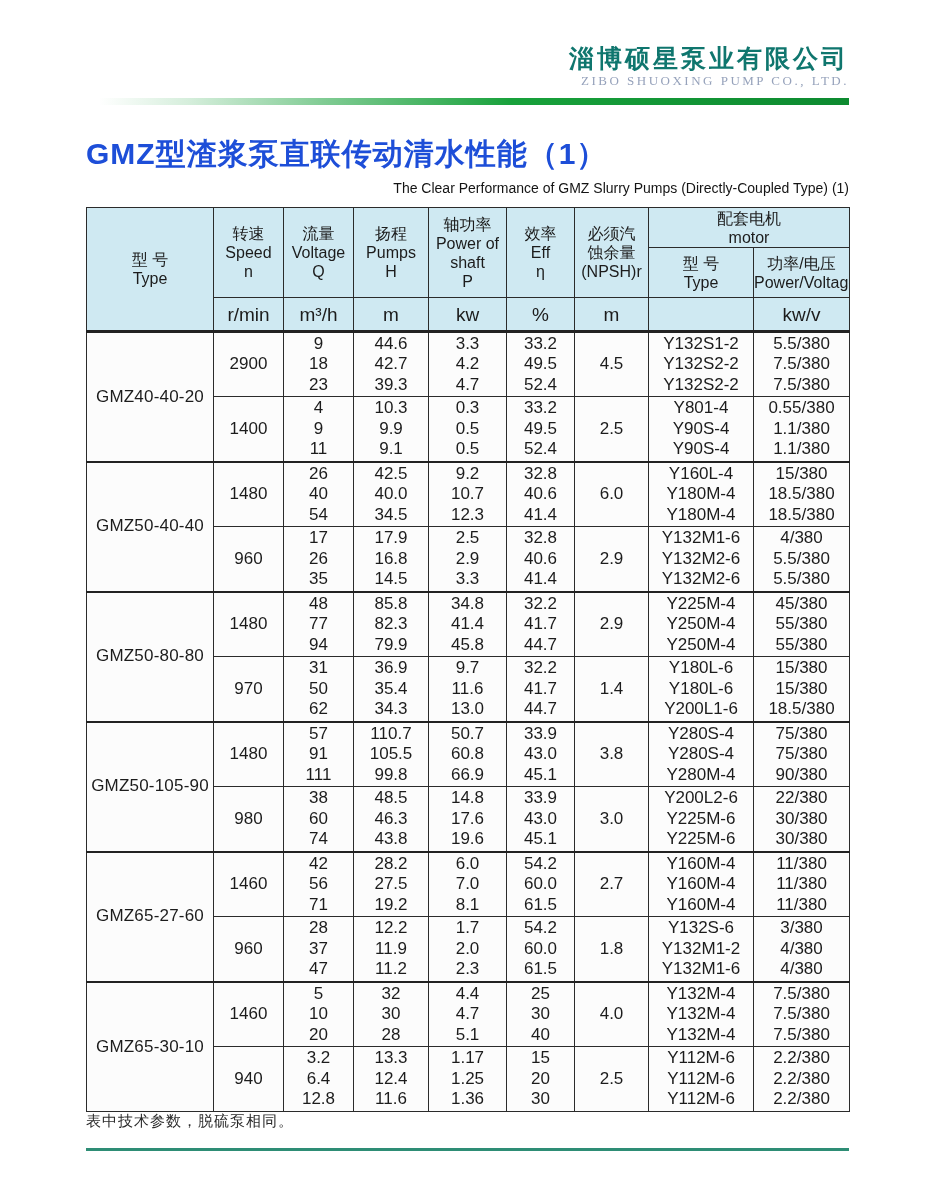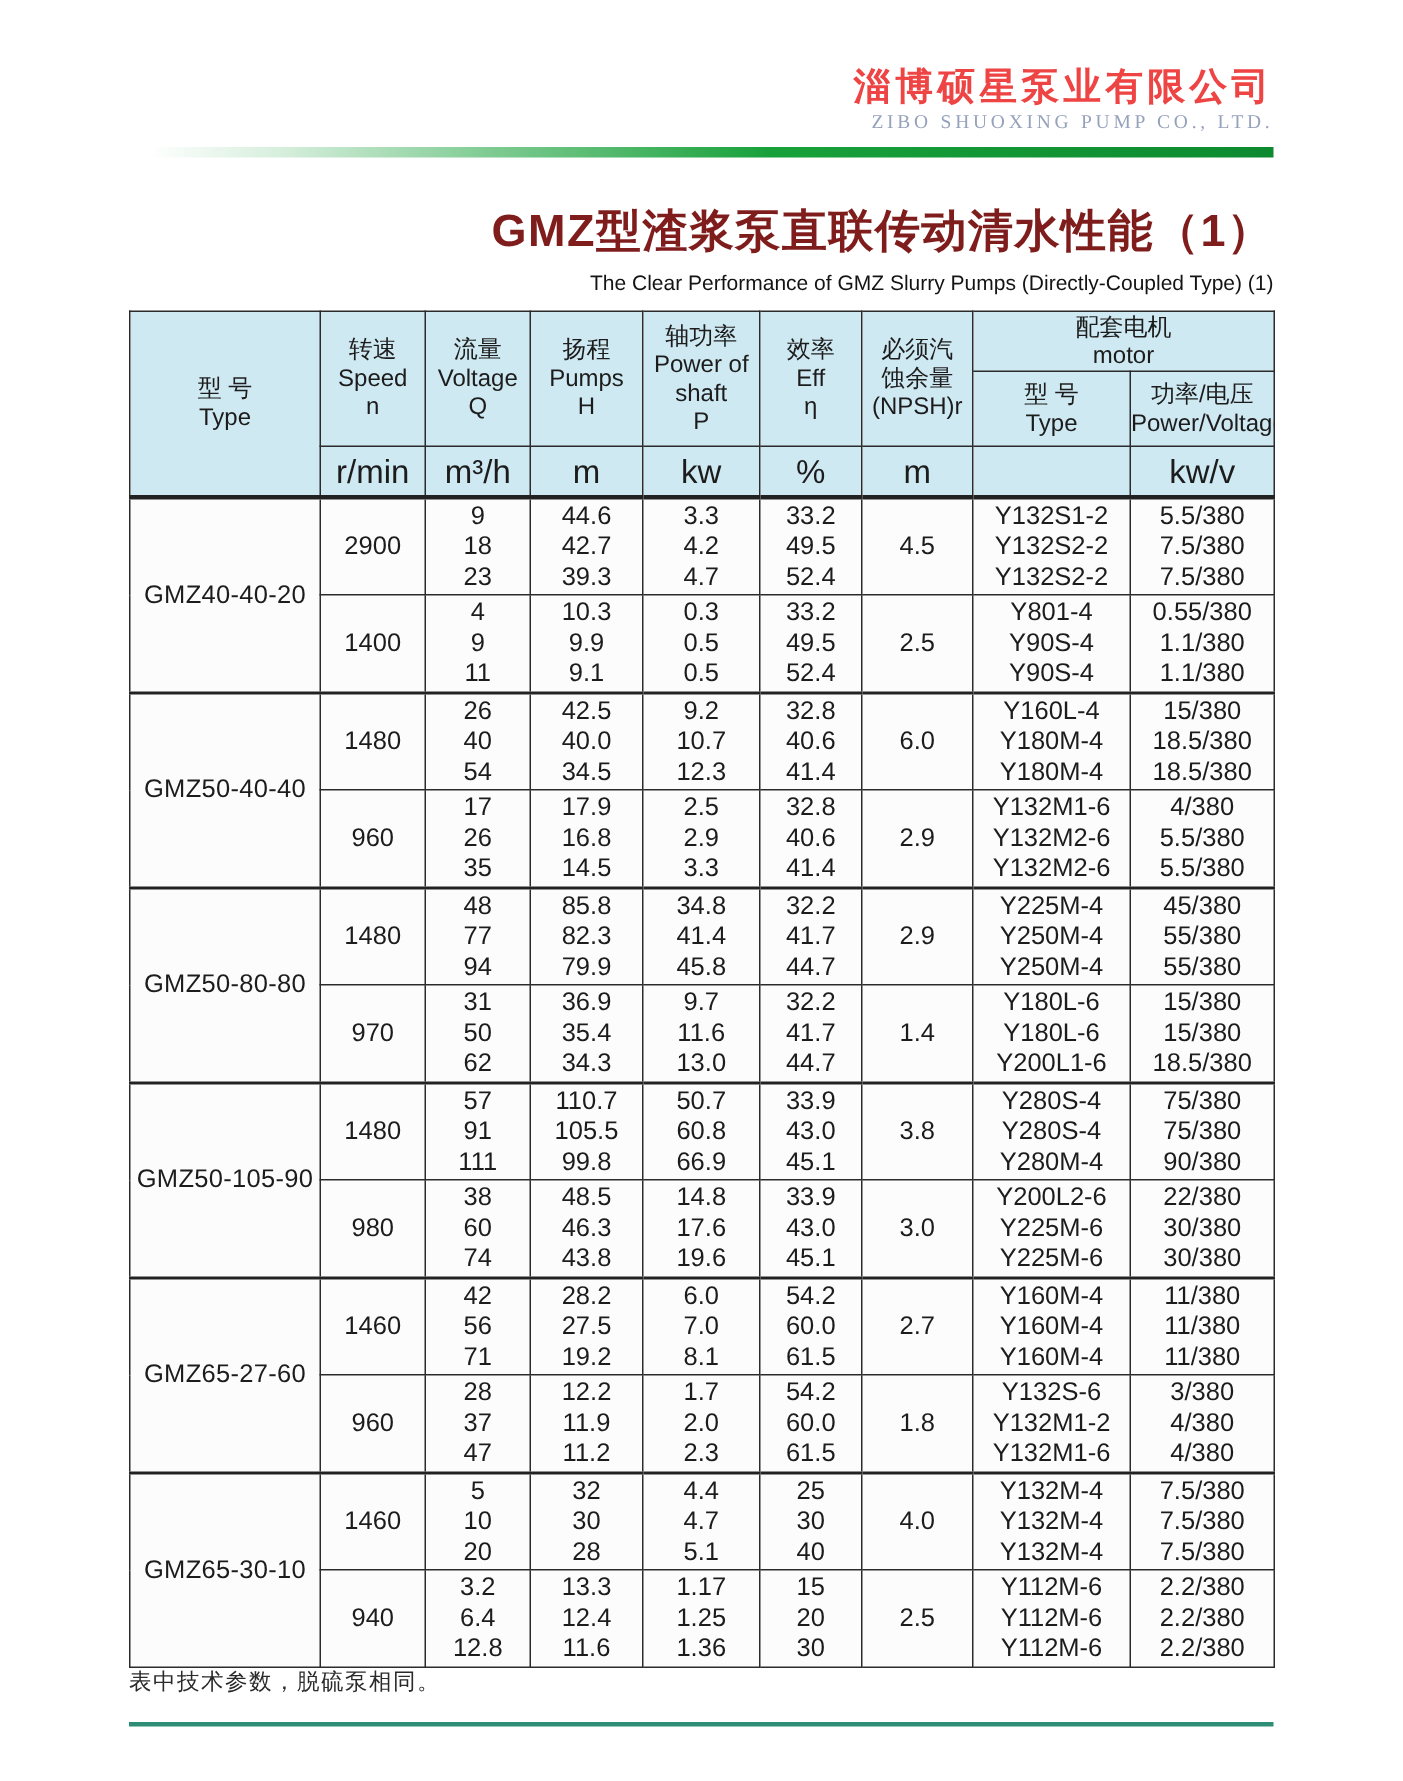--- a/index.html
+++ b/index.html
@@ -15,21 +15,21 @@
     width: 763px;
     margin: 0 auto;
     padding-top: 44px;
   }
 
   
   .brand { text-align: right; }
   .brand-cn {
     font-size: 25px;
     font-weight: bold;
-    color: #ef4444;
+    color: #0f766e;
     letter-spacing: 3px;
     line-height: 28px;
   }
   .brand-en {
     font-family: Liberation Serif, serif;
     font-size: 13px;
     color: #96a2bb;
     letter-spacing: 2.5px;
     line-height: 17px;
   }
@@ -41,24 +41,24 @@
       rgba(24,161,59,0) 0%,
       rgba(24,161,59,0.18) 12%,
       rgba(24,161,59,0.55) 30%,
       #18a13b 55%,
       #0d8a30 100%);
   }
 
   
   .title-cn {
     margin-top: 29px;
-    text-align: right;
+    text-align: left;
     font-size: 30px;
     font-weight: bold;
-    color: #7f1d1d;
+    color: #1d4ed8;
     letter-spacing: 1px;
   }
   .title-en {
     margin-top: 5px;
     text-align: right;
     font-size: 14px;
     color: #141414;
   }
 
   
@@ -77,21 +77,21 @@
   table.perf thead th {
     background: #cfe9f2;
     font-weight: normal;
     font-size: 16px;
     line-height: 19px;
     white-space: pre-line;
   }
   thead tr.hr1 { height: 40px; }
   thead tr.hr2 { height: 50px; }
   thead tr.hr3 { height: 34px; }
-  thead tr.hr3 th { font-size: 22px; }
+  thead tr.hr3 th { font-size: 19px; }
   th.th-motor-power { font-size: 13.5px; line-height: 18px; }
   thead tr.hr3 th { border-top: 1.5px solid #2b2b2b; }
   table.perf thead tr.hr3 th,
   table.perf thead th[rowspan="3"] { border-bottom: 3px solid #222; }
 
   table.perf tbody td {
     background: #fcfcfc;
     font-size: 17px;
     line-height: 20.5px;
     height: 65px;

